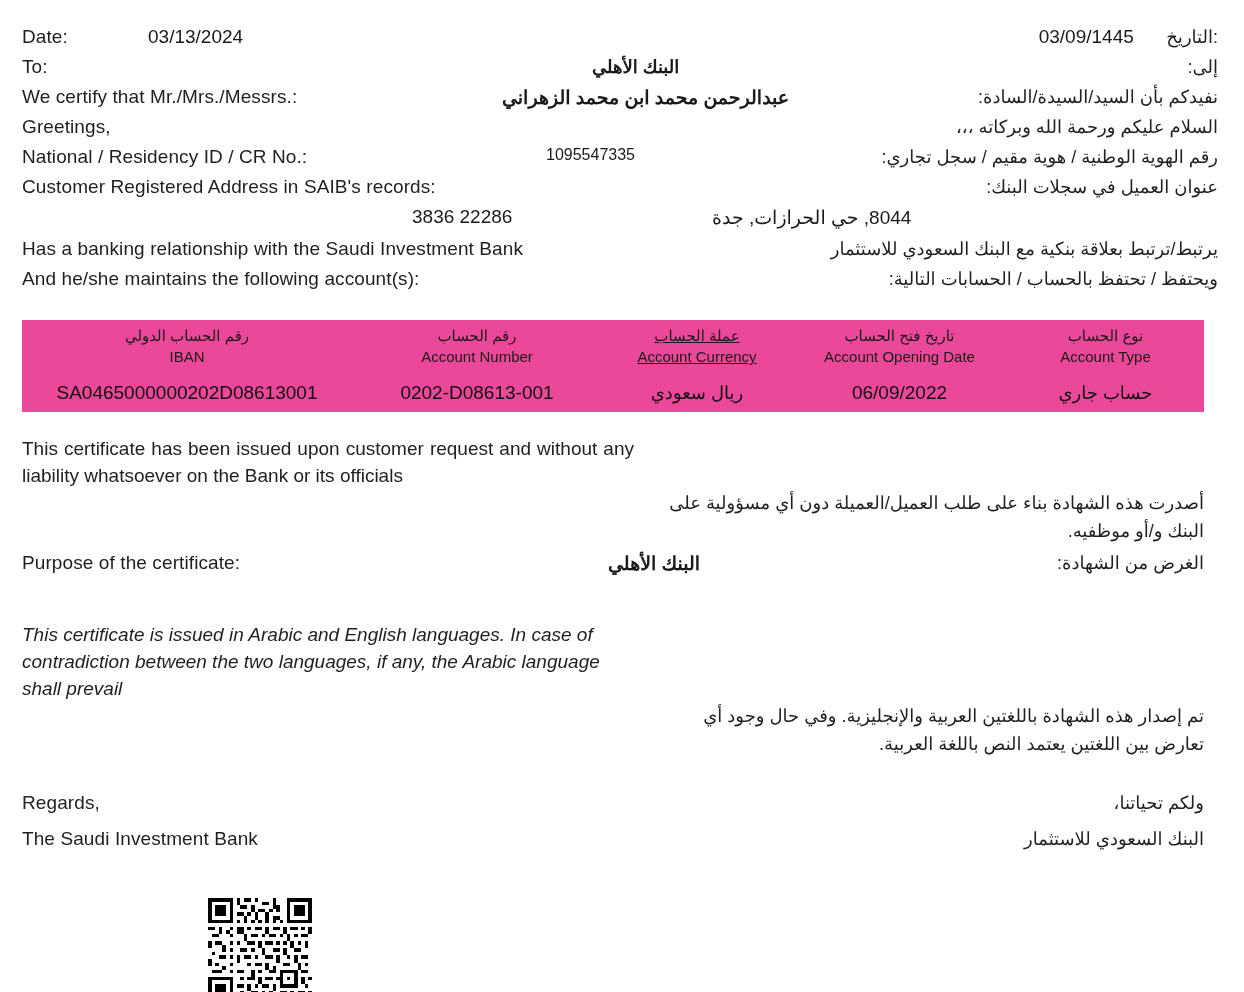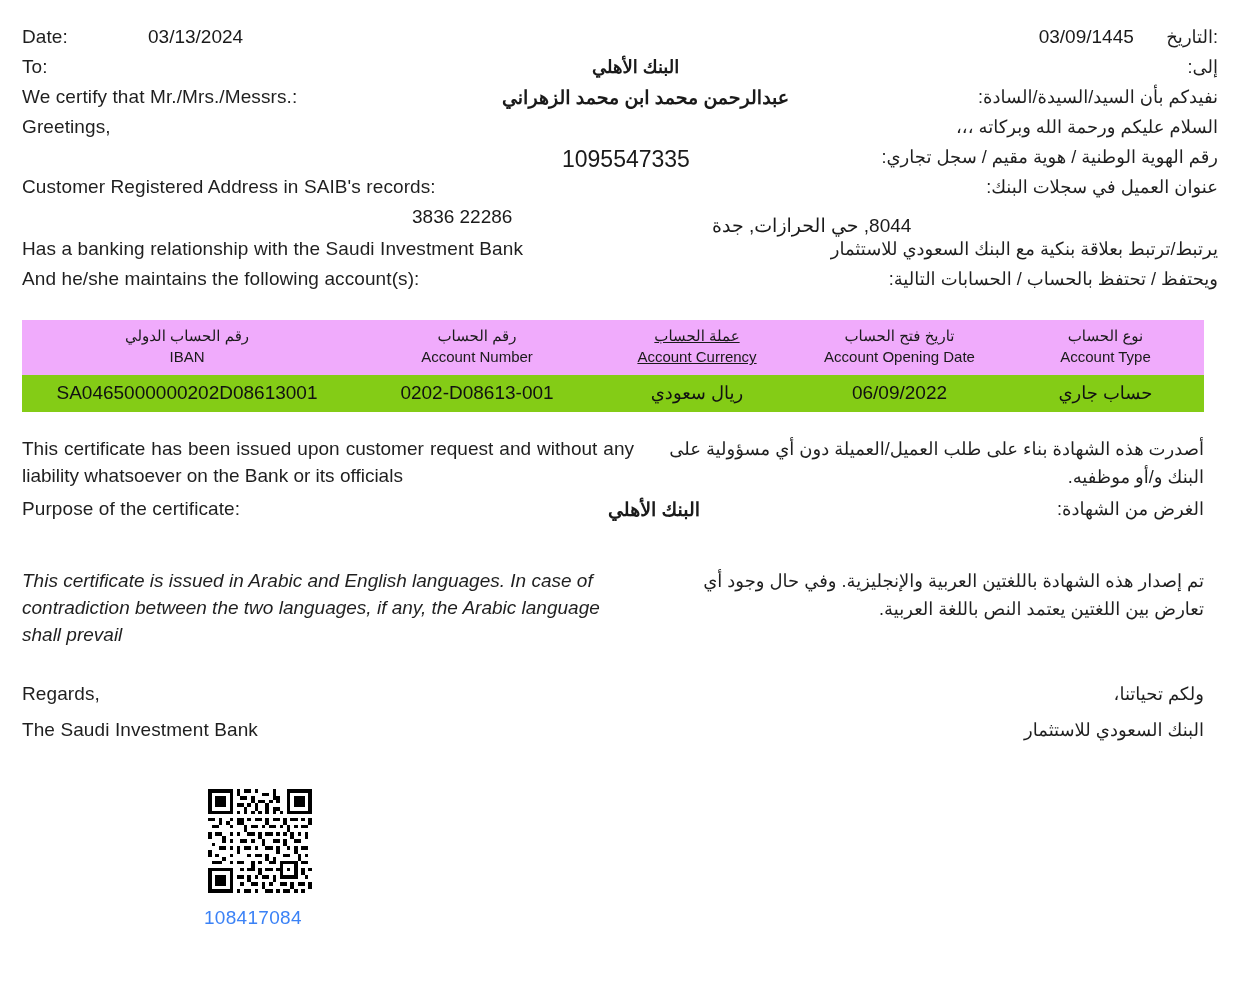--- a/index.html
+++ b/index.html
@@ -48,72 +48,73 @@
   }
   .right { margin-left: auto; text-align: right; }
 
   .r-date { position: relative; }
   .date-label { width: 78px; }
   .date-val { position: absolute; left: 126px; top: 0; }
 
   .to-val { position: absolute; left: 570px; top: 0; font-weight: bold; font-size: 18px; direction: rtl; }
 
   .name-val { position: absolute; left: 480px; top: 0; font-weight: bold; font-size: 19px; direction: rtl; }
-  .id-val { position: absolute; left: 540px; top: 0; font-size: 23px; }
-
-  .addr-ar { position: absolute; left: 690px; top: 8px; font-size: 19px; direction: rtl; }
+  .id-val { position: absolute; left: 524px; top: 0; font-size: 16px; }
+
+  .addr-ar { position: absolute; left: 690px; top: 0; font-size: 19px; direction: rtl; }
   .addr-num { position: absolute; left: 390px; top: 0; font-size: 19px; }
 
   
   .tbl {
     margin-top: 22px;
     width: 1182px;
     border-collapse: collapse;
     table-layout: fixed;
   }
   .tbl th {
-    background: #f0abfc;
+    background: #ec4899;
     border: none;
     padding: 6px 4px 7px;
     font-weight: normal;
     text-align: center;
     vertical-align: middle;
   }
   .tbl th .th-ar {
     display: block;
     font-size: 15px;
     direction: rtl;
     color: #1a1a1a;
     line-height: 1.35;
   }
   .tbl th .th-en {
     display: block;
     font-size: 15px;
     color: #1a1a1a;
     line-height: 1.45;
   }
   .tbl td {
-    background: #84cc16;
+    background: #ec4899;
     text-align: center;
     font-size: 19px;
     padding: 7px 4px 8px;
     color: #111;
   }
   .tbl td.ar-cell { direction: rtl; font-size: 18px; }
   .c-iban { width: 330px; }
   .c-acct { width: 250px; }
   .c-curr { width: 190px; text-decoration: underline; }
   .c-open { width: 215px; }
   .c-type { width: 197px; }
 
   
   .block {
     display: flex;
     width: 1182px;
     margin-top: 24px;
+    flex-direction: column;
   }
   .p-en {
     width: 612px;
     font-size: 19px;
     line-height: 1.42;
     text-align: justify;
     color: #1f1f1f;
   }
   .p-ar {
     margin-left: auto;
@@ -195,20 +196,21 @@
     <span class="name-val">عبدالرحمن محمد ابن محمد الزهراني</span>
     <span class="ar right">نفيدكم بأن السيد/السيدة/السادة:</span>
   </div>
 
   <div class="row">
     <span class="en">Greetings,</span>
     <span class="ar right">السلام عليكم ورحمة الله وبركاته ،،،</span>
   </div>
 
   <div class="row" style="position:relative;">
+    <span class="en">National / Residency ID / CR No.:</span>
     <span class="id-val">1095547335</span>
     <span class="ar right">رقم الهوية الوطنية / هوية مقيم / سجل تجاري:</span>
   </div>
 
   <div class="row">
     <span class="en">Customer Registered Address in SAIB's records:</span>
     <span class="ar right">عنوان العميل في سجلات البنك:</span>
   </div>
 
   <div class="row" style="position:relative; min-height:32px;">

